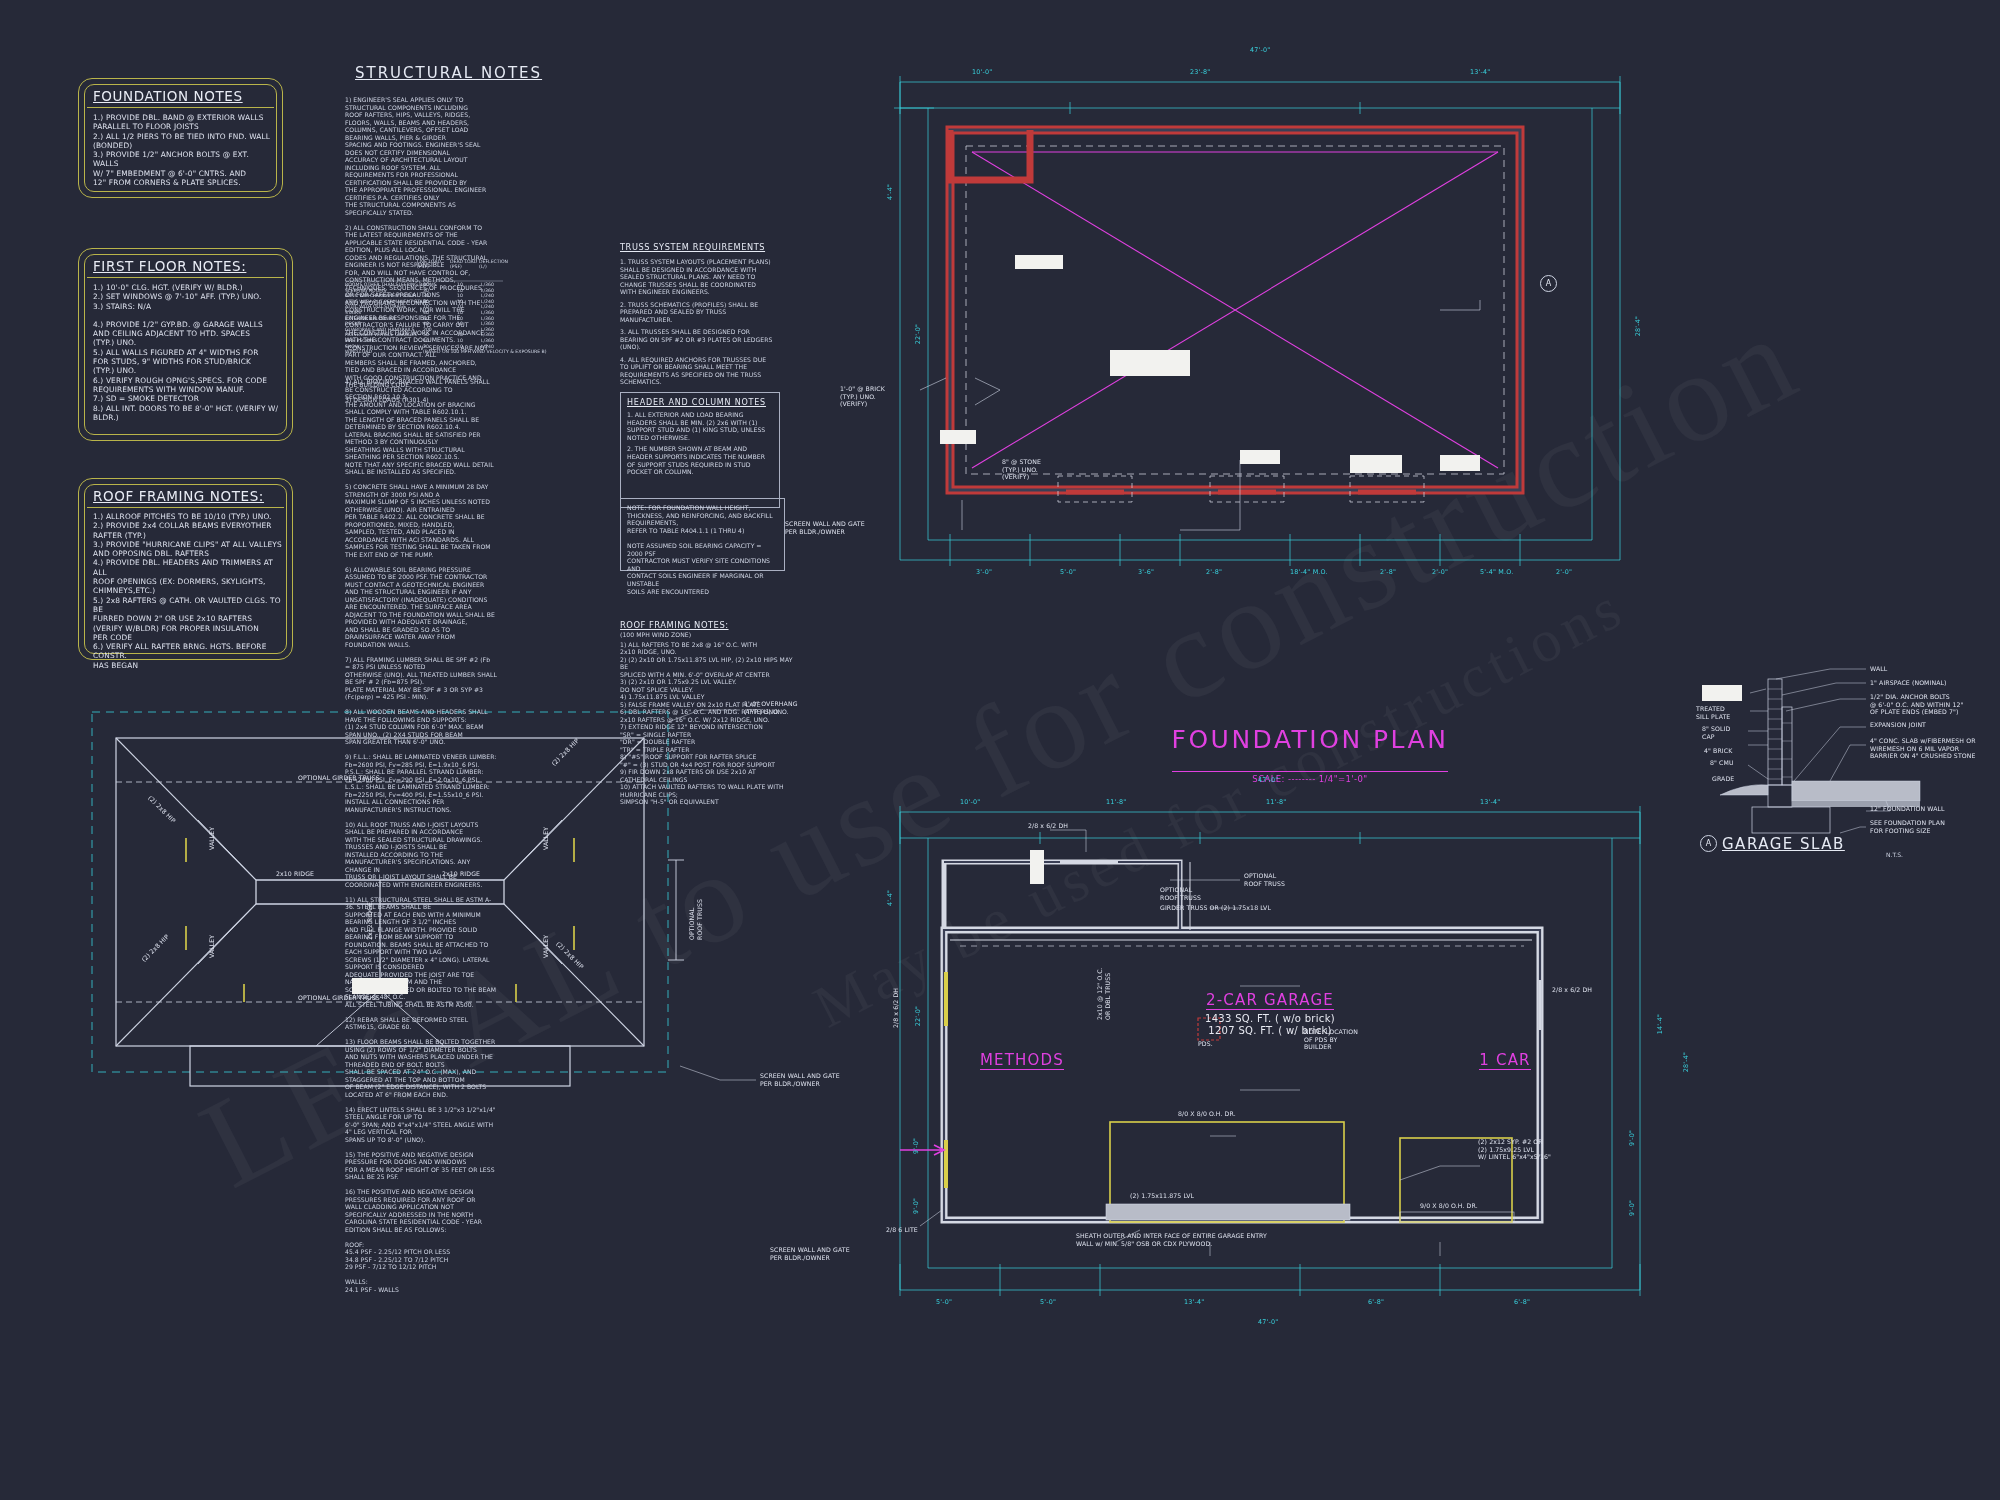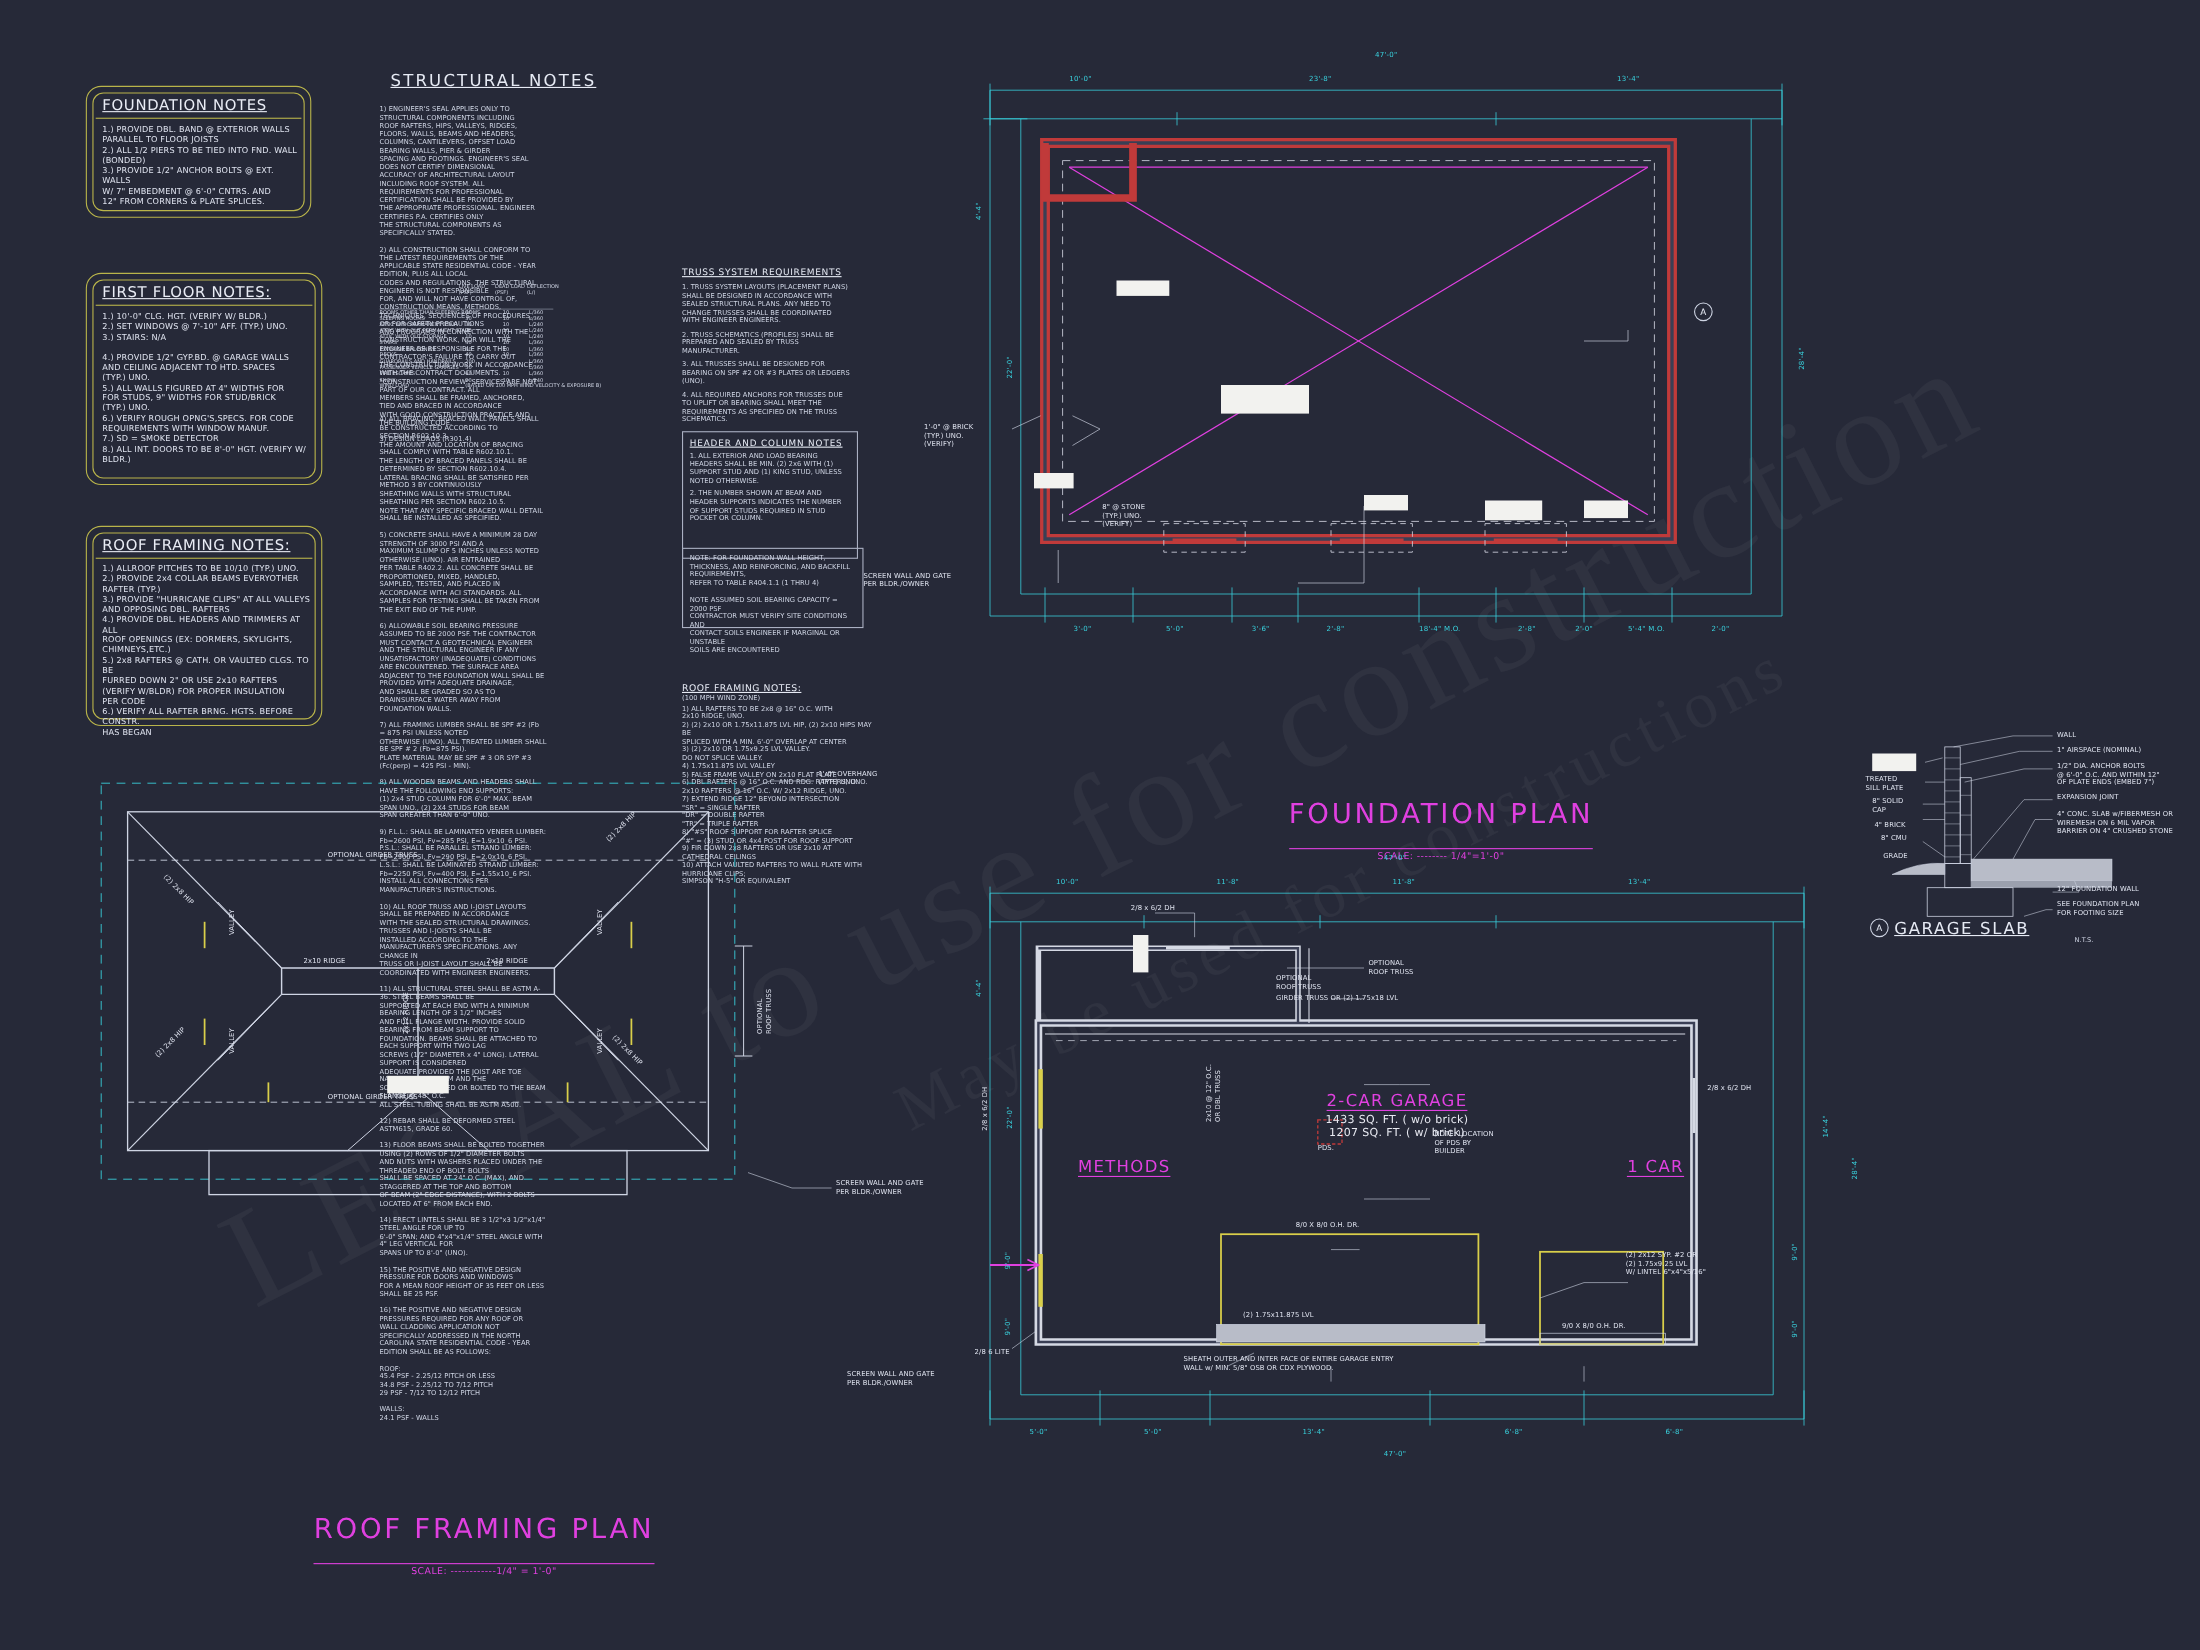--- a/index.html
+++ b/index.html
@@ -823,18 +823,14 @@
     <div class="anno" style="left:128px;top:160px;transform:rotate(-90deg);transform-origin:0 0;">VALLEY</div>
     <div class="anno" style="left:462px;top:160px;transform:rotate(-90deg);transform-origin:0 0;">VALLEY</div>
     <div class="anno" style="left:128px;top:268px;transform:rotate(-90deg);transform-origin:0 0;">VALLEY</div>
     <div class="anno" style="left:462px;top:268px;transform:rotate(-90deg);transform-origin:0 0;">VALLEY</div>
     <div class="anno" style="left:608px;top:250px;transform:rotate(-90deg);transform-origin:0 0;">OPTIONAL
 ROOF TRUSS</div>
     <div class="anno" style="left:680px;top:382px;">SCREEN WALL AND GATE
 PER BLDR./OWNER</div>
   </div>
 
-  <div class="ptitle" style="left:240px;top:1375px;width:400px;">
-    <div class="nm">ROOF FRAMING PLAN</div>
-    <div class="sc">SCALE: ------------1/4" = 1'-0"</div>
-  </div>
 
 </div>
 
 </body></html>

